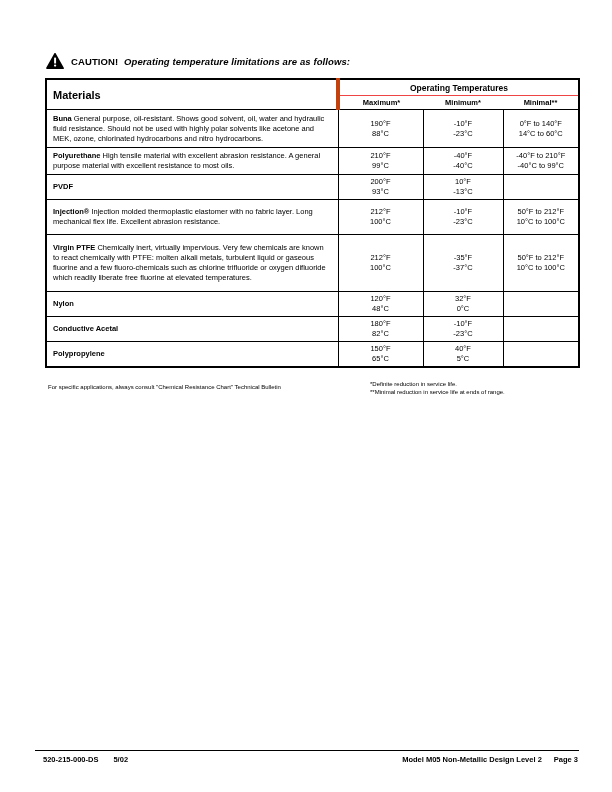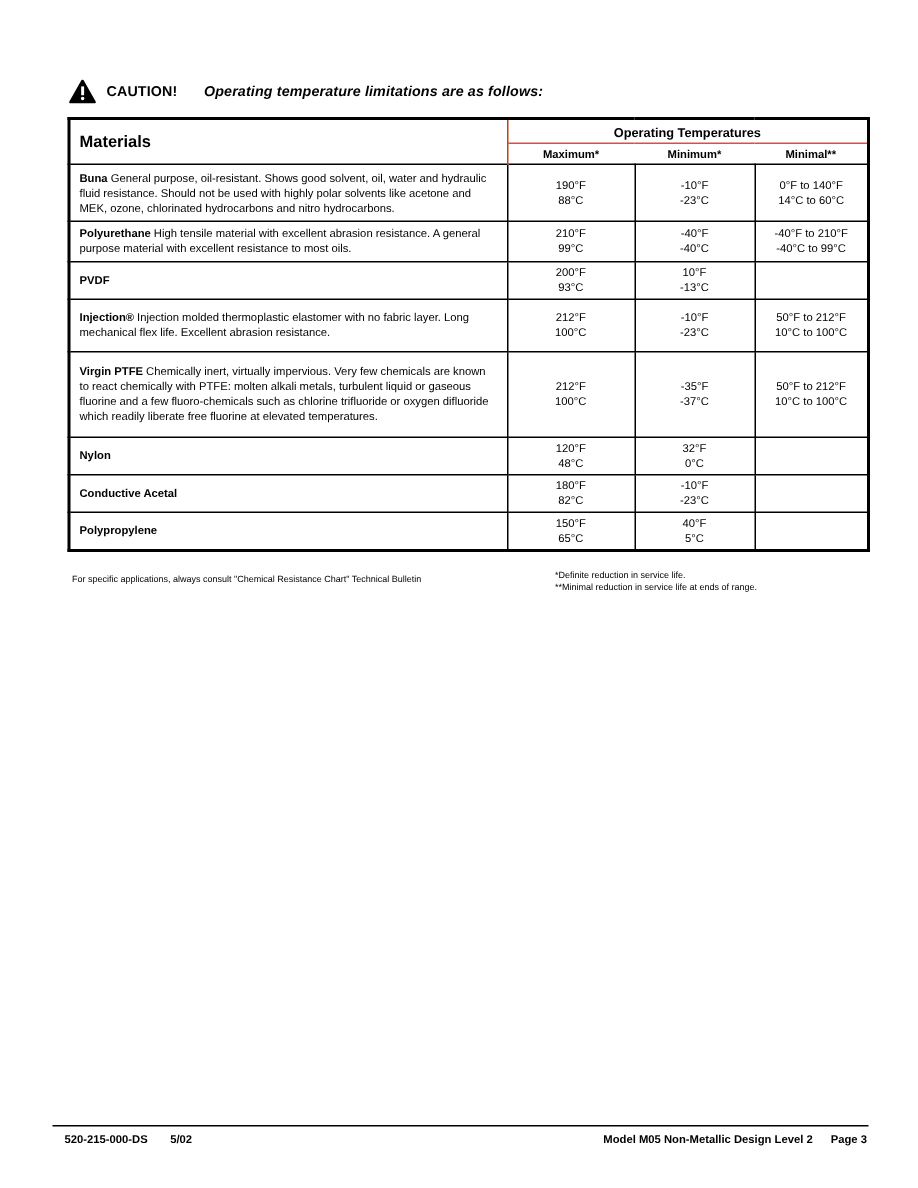--- a/index.html
+++ b/index.html
@@ -8,34 +8,34 @@
     background:#ffffff; color:#000;
     font-family:"Liberation Sans","DejaVu Sans",sans-serif;
     overflow:hidden;
   }
 
   
   .caution { position:absolute; top:53px; left:46px; display:flex; align-items:center; gap:7px; }
   .warn-icon svg { display:block; }
   .caution-text { font-size:9.5px; font-weight:bold; letter-spacing:0.1px; }
   .caution-label { font-style:normal; margin-right:3px; }
-  .caution-rest { font-style:italic;margin-left:12px; }
+  .caution-rest { font-style:italic; }
 
   
   table.temp-table {
     position:absolute; top:78px; left:45px; width:533px;
     border-collapse:collapse; table-layout:fixed;
     border:2px solid #000;
   }
   col.c-mat { width:292px; } col.c-max { width:85px; }
   col.c-min { width:80px; }  col.c-opt { width:76px; }
 
   .th-materials {
     text-align:left; font-size:11px; font-weight:bold;
-    padding:3px 4px 2px 6px; border-right:1px solid #c2410c; vertical-align:middle;
+    padding:3px 4px 2px 6px; border-right:4px solid #c2410c; vertical-align:middle;
   }
   .th-optemps {
     font-size:8.5px; font-weight:bold; text-align:center;
     border-bottom:1px solid #ef4444; padding:2px 0 1px; height:12px;
   }
   .th-col { font-size:7.5px; font-weight:bold; text-align:center; padding:1px 0 2px; height:10px; }
 
   tbody td { border:1px solid #000; font-size:7.5px; line-height:10px; vertical-align:middle; }
   td.mat  { text-align:left; padding:3px 6px 3px 6px;margin-left:39px; }
   td.mat b { margin-right:2px; }

